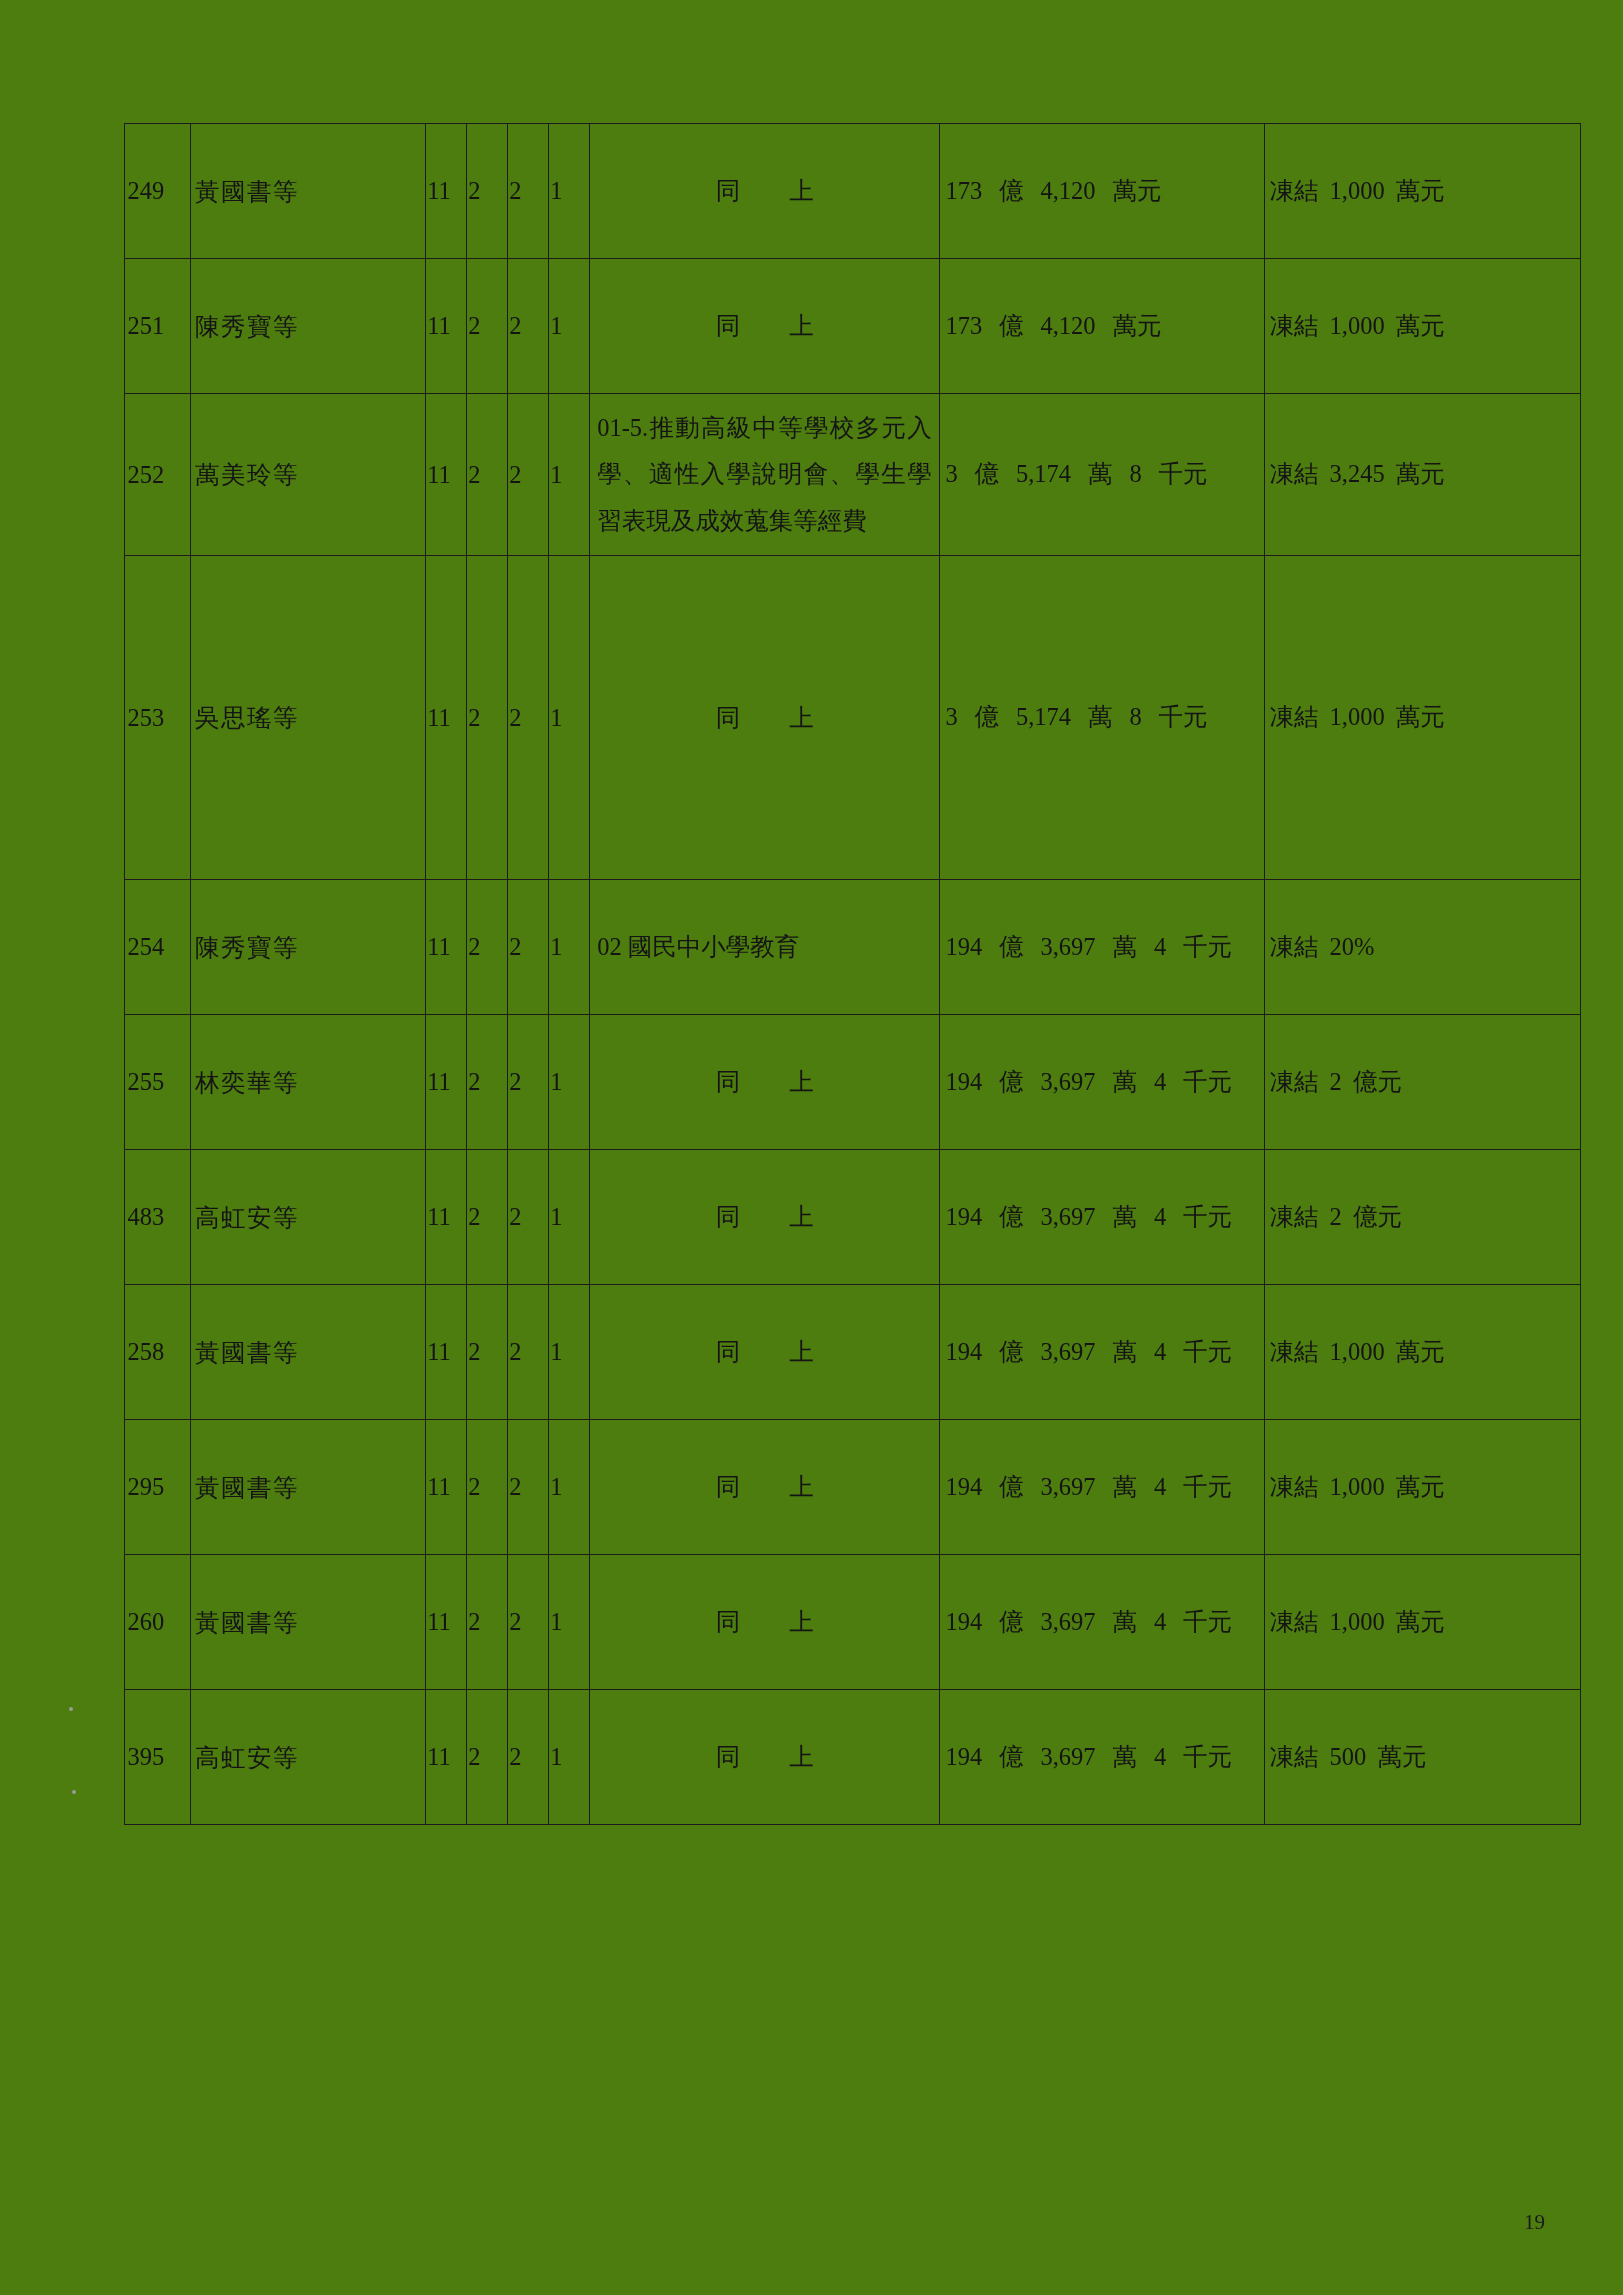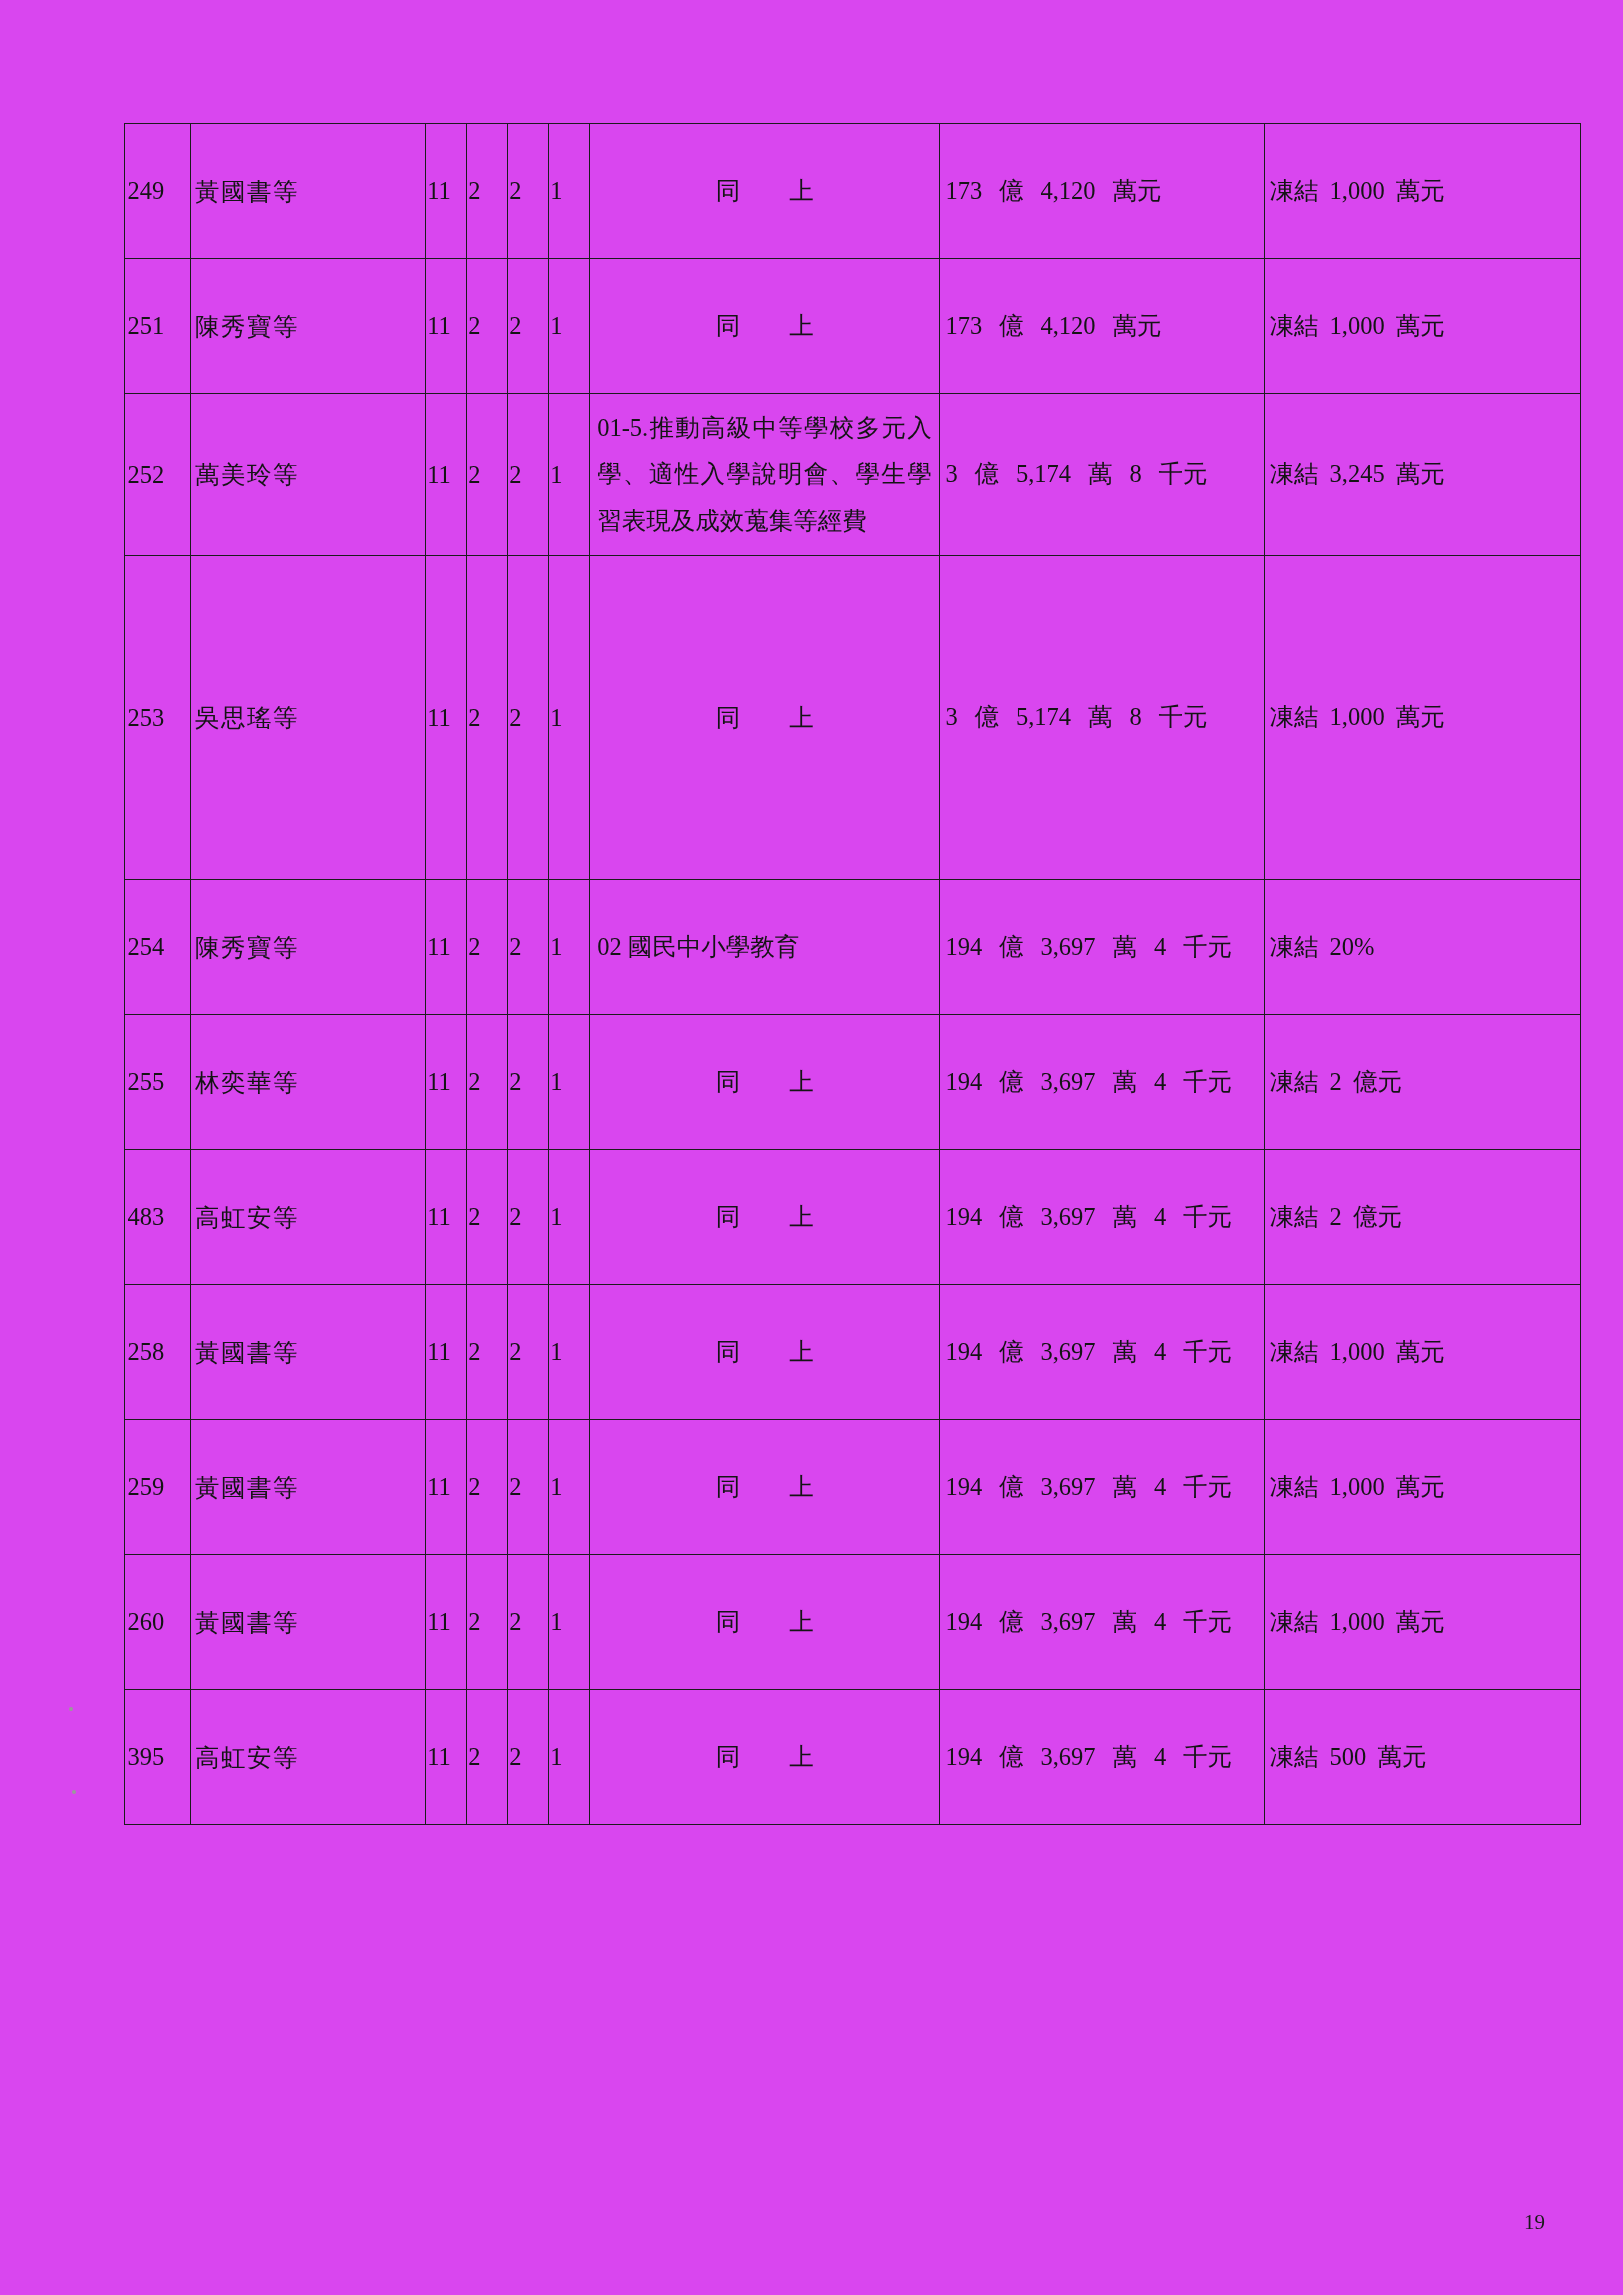--- a/index.html
+++ b/index.html
@@ -10,21 +10,21 @@
     width: 1624px;
     height: 2295px;
     background: #ffffff;
     font-family: "Liberation Serif", "DejaVu Serif", serif;
     color: #141414;
   }
   .page {
     position: relative;
     width: 1624px;
     height: 2295px;
-    background: #d946ef;
+    background: #4d7c0f;
   }
   table.budget-table {
     position: absolute;
     left: 124px;
     top: 123px;
     width: 1457px;
     border-collapse: collapse;
     table-layout: fixed;
     font-size: 24.5px;
   }
@@ -202,21 +202,21 @@
           <td class="c-n">11</td>
           <td class="c-n">2</td>
           <td class="c-n">2</td>
           <td class="c-n">1</td>
           <td class="c-item">同　　上</td>
           <td class="c-amount">194 億 3,697 萬 4 千元</td>
           <td class="c-frozen">凍結 1,000 萬元</td>
         </tr>
 
         <tr>
-          <td class="c-no">259</td>
+          <td class="c-no">295</td>
           <td class="c-name">黃國書等</td>
           <td class="c-n">11</td>
           <td class="c-n">2</td>
           <td class="c-n">2</td>
           <td class="c-n">1</td>
           <td class="c-item">同　　上</td>
           <td class="c-amount">194 億 3,697 萬 4 千元</td>
           <td class="c-frozen">凍結 1,000 萬元</td>
         </tr>
 

